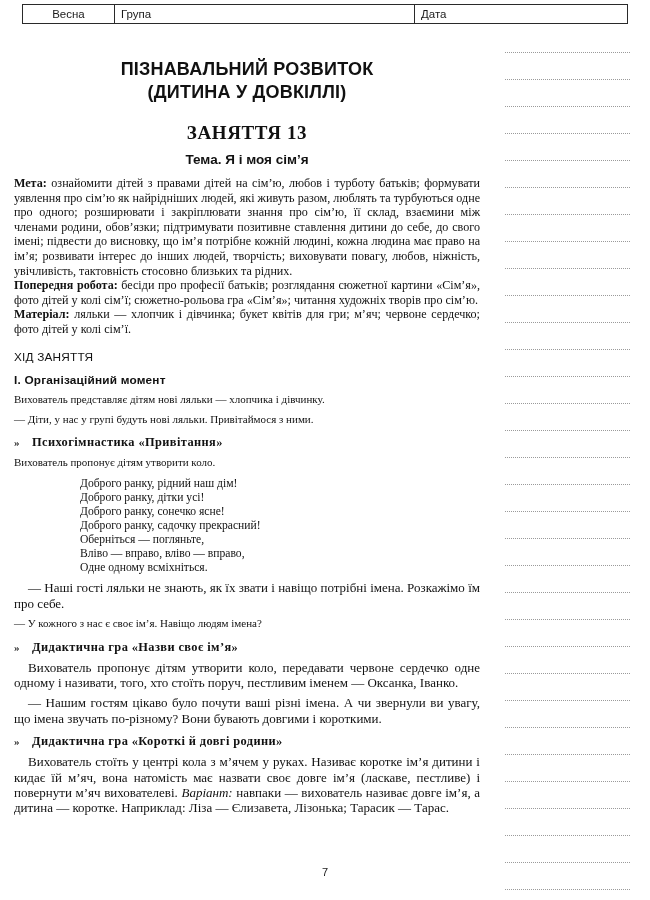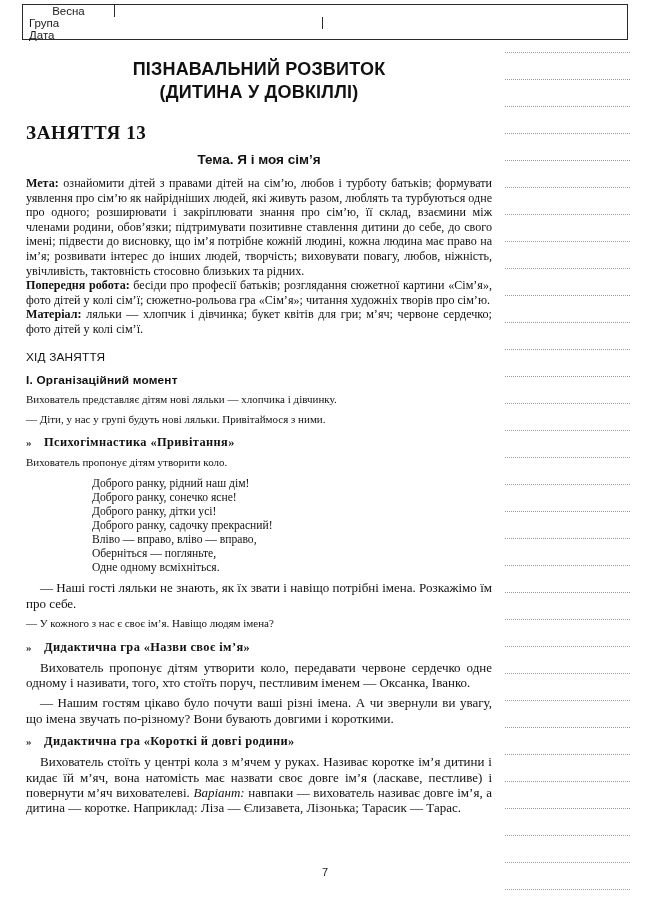--- a/index.html
+++ b/index.html
@@ -16,26 +16,25 @@
     font-family: "Liberation Serif", "DejaVu Serif", serif;
     color: #111111;
   }
 
   
   .header-table {
     position: absolute;
     left: 22px;
     top: 4px;
     width: 606px;
-    height: 36px;
+    height: 20px;
     border: 1.2px solid #2a2a2a;
     box-sizing: border-box;
     display: flex;
     background: #fff;
-    flex-direction: column;
   }
   .hcell {
     box-sizing: border-box;
     height: 100%;
     display: flex;
     align-items: center;
     font-family: "Liberation Sans", "DejaVu Sans", sans-serif;
     font-size: 11.5px;
     color: #1a1a1a;
   }
@@ -62,36 +61,36 @@
     width: 125px;
   }
   .note-line {
     height: 26px;
     border-bottom: 1px dotted #9a9a9a;
   }
 
   
   .col {
     position: absolute;
-    left: 26px;
+    left: 14px;
     top: 44px;
     width: 466px;
   }
 
   .title-main {
     text-align: center;
     font-family: "Liberation Sans", "DejaVu Sans", sans-serif;
     font-weight: bold;
     font-size: 18px;
     line-height: 23px;
     letter-spacing: 0.2px;
     margin: 14px 0 0 0;
   }
   .title-lesson {
-    text-align: left;
+    text-align: center;
     font-family: "Liberation Serif", "DejaVu Serif", serif;
     font-weight: bold;
     font-size: 19px;
     margin: 18px 0 0 0;
     letter-spacing: 0.6px;
   }
   .title-theme {
     text-align: center;
     font-family: "Liberation Sans", "DejaVu Sans", sans-serif;
     font-weight: bold;
@@ -244,25 +243,25 @@
 
     <div class="arrow-head">
       <span class="marker">»</span>
       <span>Психогімнастика  «Привітання»</span>
     </div>
 
     <p class="body-line">Вихователь пропонує дітям утворити коло.</p>
 
     <div class="verse">
       <div>Доброго ранку, рідний наш дім!</div>
+      <div>Доброго ранку, дітки усі!</div>
       <div>Доброго ранку, сонечко ясне!</div>
-      <div>Доброго ранку, дітки усі!</div>
       <div>Доброго ранку, садочку прекрасний!</div>
+      <div>Оберніться — погляньте,</div>
       <div>Вліво — вправо, вліво — вправо,</div>
-      <div>Оберніться — погляньте,</div>
       <div>Одне одному всміхніться.</div>
     </div>
 
     <p class="body-para">— Наші гості ляльки не знають, як їх звати і навіщо потрібні імена. Розкажімо їм про себе.</p>
 
 
     <p class="body-line">— У кожного з нас є своє ім’я. Навіщо людям імена?</p>
 
     <div class="arrow-head">
       <span class="marker">»</span>

